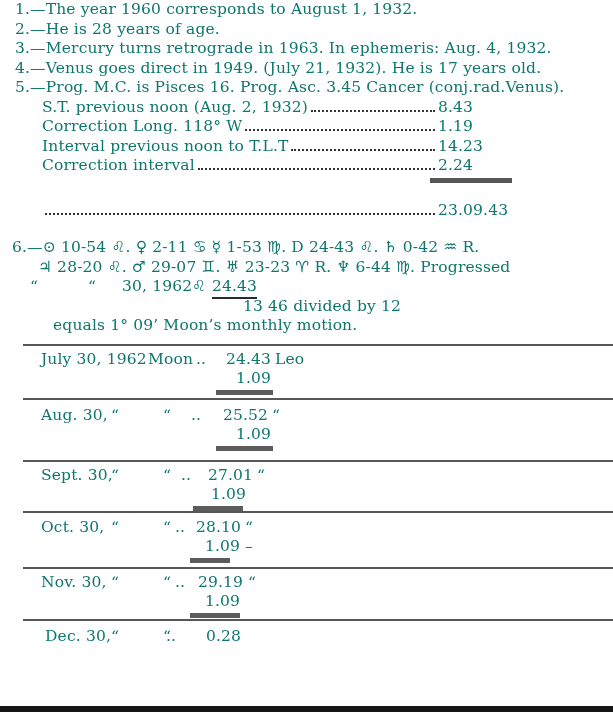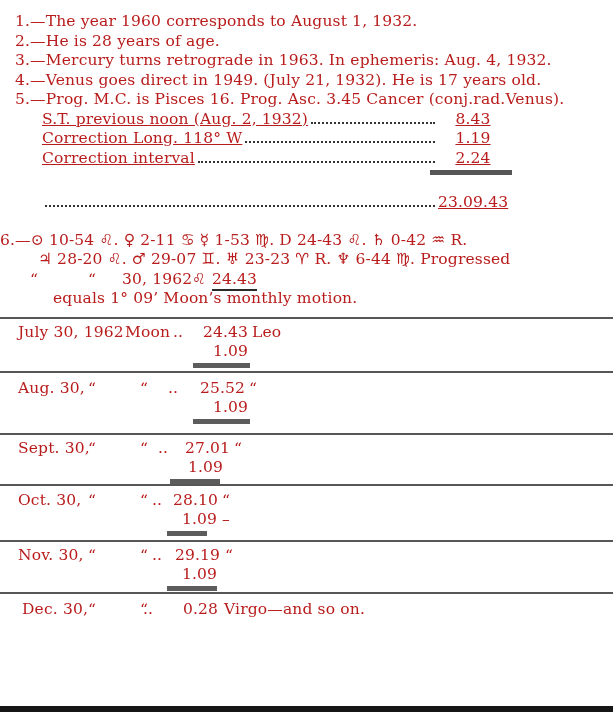--- a/index.html
+++ b/index.html
@@ -2,52 +2,52 @@
 <html><head>
 <meta charset="utf-8">
 <style>
   html,body{margin:0;padding:0;background:#e8e8e8;}
   .page{
     position:relative;
     width:613px;height:714px;
     margin:0 auto;
     background:#ffffff;
     overflow:hidden;
-    color:#b91c1c;
+    color:#0f766e;
     font-family:"DejaVu Serif","DejaVu Sans",serif;
     font-size:15.5px;
     line-height:19.5px;
     letter-spacing:0.15px;
     box-sizing:border-box;
-    padding-top:12px;
+    padding-top:0;
   }
   .line{white-space:nowrap;}
   .num-item{margin-left:15px;}
 
   
-  .ledger{margin-left:42px;width:466px;text-decoration:underline;}
+  .ledger{margin-left:42px;width:466px;}
   .lline{display:flex;align-items:baseline;}
   .llabel{white-space:nowrap;}
   .ldots{flex:1;border-bottom:2px dotted #333;margin:0 3px 4px 3px;min-width:10px;}
-  .lval{width:70px;text-align:center;white-space:nowrap;}
+  .lval{width:70px;text-align:left;white-space:nowrap;}
   .total-bar{height:5px;width:82px;background:#565656;margin-left:388px;margin-top:2px;}
   .result-line{margin-top:18px;}
   .result-line .llabel{margin-left:36px;}
 
   
-  .item6-l1{margin-top:18px;}
+  .item6-l1{margin-left:12px;margin-top:18px;}
   .item6-cont{margin-left:38px;}
 
   
   .posline{position:relative;height:19.5px;}
   .abs{position:absolute;top:0;white-space:nowrap;}
   .u-val{border-bottom:2px solid #2a2a2a;}
 
   
-  .mtable{margin-top:8px;}
+  .mtable{margin-top:8px;margin-left:23px;}
   .trow{border-top:2px solid #575757;}
   .tline{position:relative;height:19.5px;}
   .tval{width:48px;text-align:right;}
   .sumbar{height:5px;background:#5c5c5c;margin-top:1px;}
   .bottom-rule{position:absolute;left:0;right:0;bottom:2px;height:6px;background:#161616;}
 </style>
 </head>
 <body>
 
 <div class="page">
@@ -63,40 +63,48 @@
       <span class="llabel">S.T. previous noon (Aug. 2, 1932)</span>
       <span class="ldots"></span>
       <span class="lval">8.43</span>
     </div>
     <div class="lline">
       <span class="llabel">Correction Long. 118° W</span>
       <span class="ldots"></span>
       <span class="lval">1.19</span>
     </div>
     <div class="lline">
+      <span class="llabel">Interval previous noon to T.L.T</span>
+      <span class="ldots"></span>
+      <span class="lval">14.23</span>
+    </div>
+    <div class="lline">
       <span class="llabel">Correction interval</span>
       <span class="ldots"></span>
       <span class="lval">2.24</span>
     </div>
     <div class="total-bar"></div>
     <div class="lline result-line">
       <span class="ldots"></span>
       <span class="lval">23.09.43</span>
     </div>
   </div>
 
   <div class="line item6-l1">6.—⊙ 10-54 ♌. ♀ 2-11 ♋ ☿ 1-53 ♍. D 24-43 ♌. ♄ 0-42 ♒ R.</div>
   <div class="line item6-cont">♃ 28-20 ♌. ♂ 29-07 ♊. ♅ 23-23 ♈ R. ♆ 6-44 ♍. Progressed</div>
 
   <div class="posline">
     <span class="abs" style="left:30px">“</span>
     <span class="abs" style="left:88px">“</span>
     <span class="abs" style="left:122px">30, 1962</span>
     <span class="abs" style="left:192px">♌</span>
     <span class="abs u-val" style="left:212px">24.43</span>
+  </div>
+  <div class="posline">
+    <span class="abs" style="left:243px">13 46 divided by 12</span>
   </div>
   <div class="posline">
     <span class="abs" style="left:53px">equals 1° 09’ Moon’s monthly motion.</span>
   </div>
 
   <div class="mtable">
 
     <div class="trow" style="padding-top:4px;padding-bottom:3px">
       <div class="tline">
         <span class="abs" style="left:18px">July 30, 1962</span>
@@ -172,20 +180,19 @@
       <div class="sumbar" style="margin-left:167px;width:50px"></div>
     </div>
 
     <div class="trow" style="padding-top:6px;padding-bottom:5px">
       <div class="tline">
         <span class="abs" style="left:22px">Dec. 30,</span>
         <span class="abs" style="left:88px">“</span>
         <span class="abs" style="left:140px">“</span>
         <span class="abs" style="left:143px">..</span>
         <span class="abs tval" style="left:170px">0.28</span>
-        <span class="abs" style="left:224px">Virgo—and so on.</span>
       </div>
     </div>
 
   </div>
 
   <div class="bottom-rule"></div>
 </div>
 
 </body></html>

